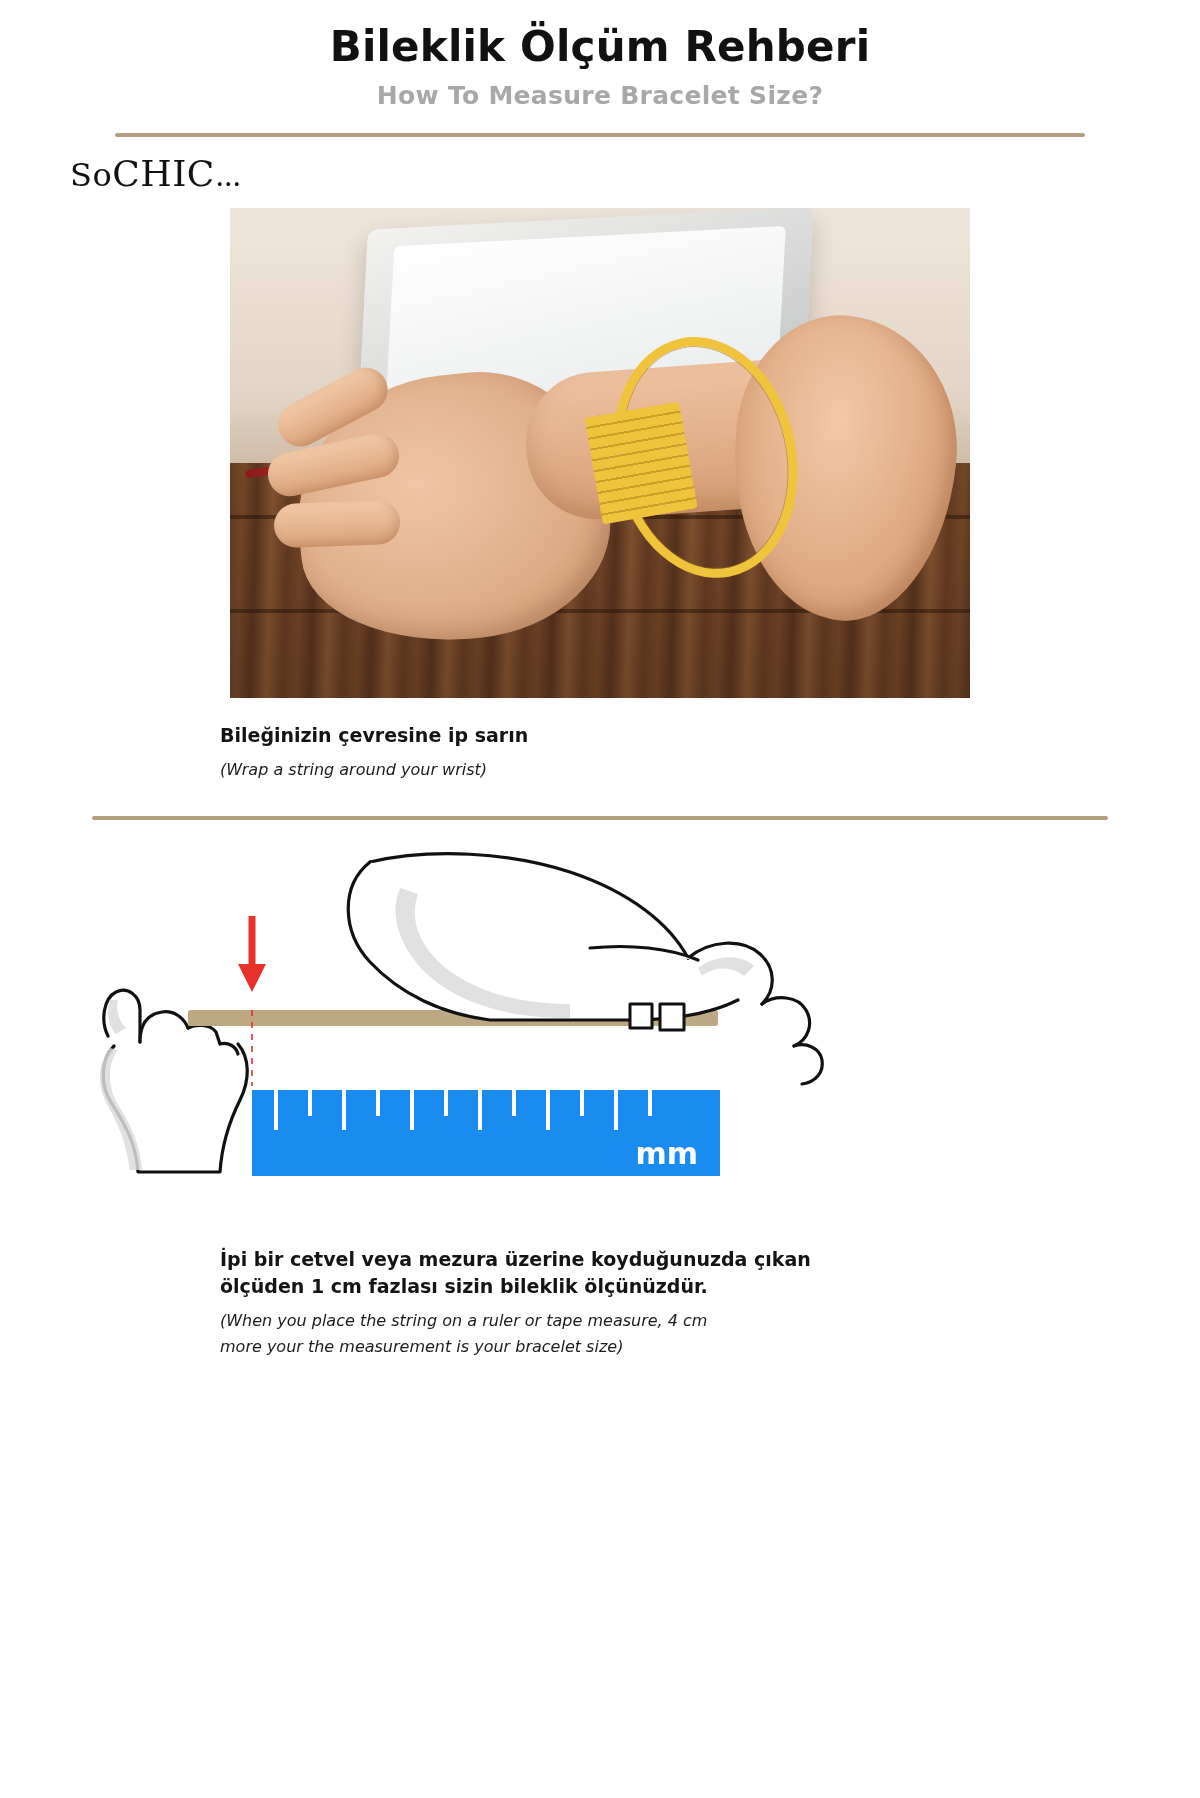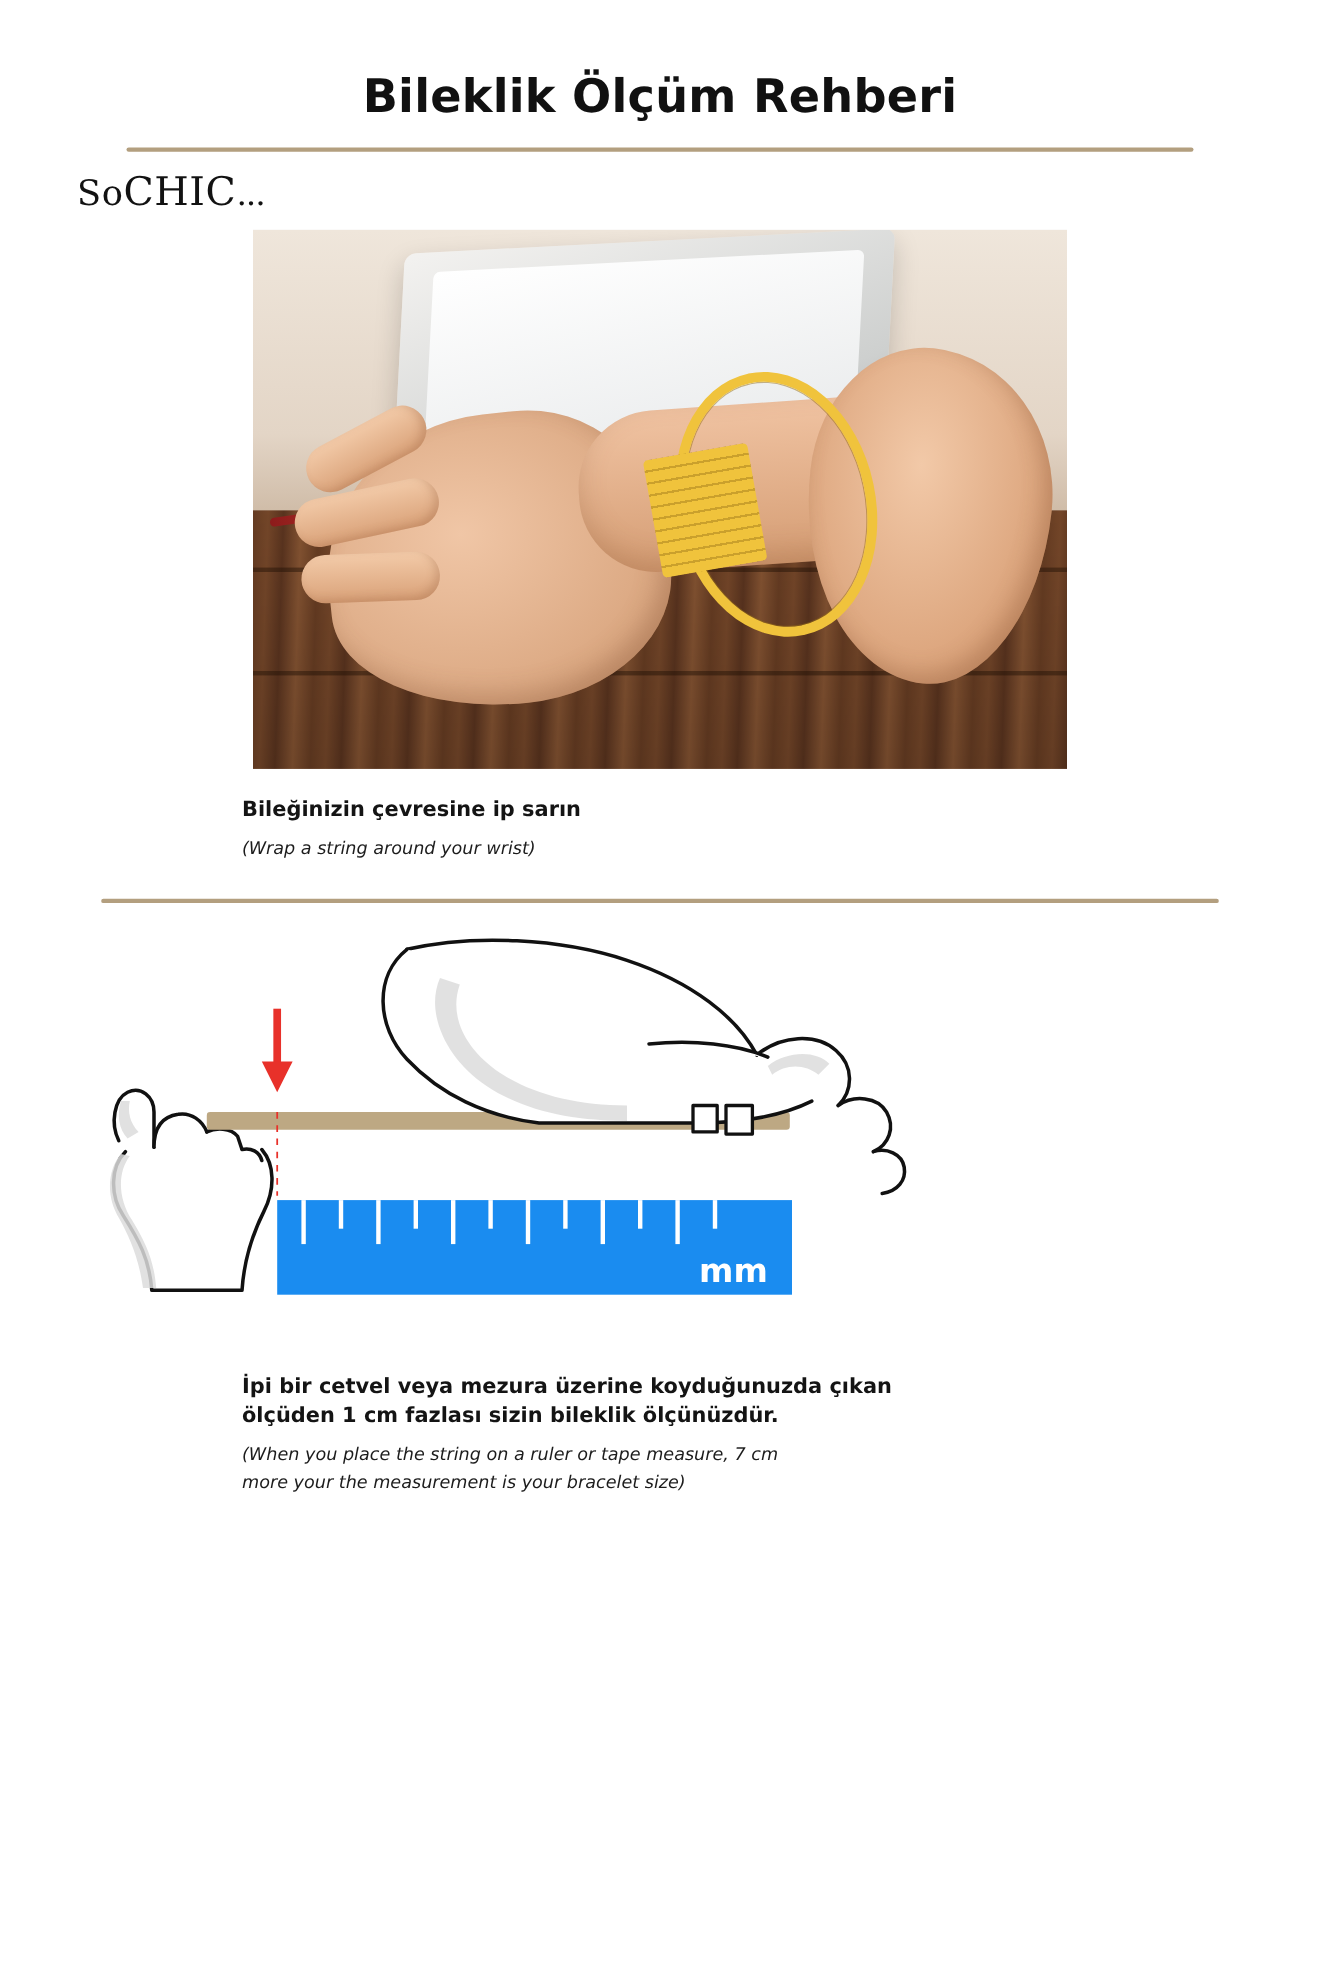--- a/index.html
+++ b/index.html
@@ -10,23 +10,23 @@
   body {
     width: 1200px;
     height: 1798px;
     font-family: "DejaVu Sans", sans-serif;
     color: #1a1a1a;
     position: relative;
     overflow: hidden;
   }
   .page {
     width: 1060px;
-    margin: 12px auto;
+    margin: 0 auto;
     position: relative;
-    padding-top: 52px;
+    padding-top: 23px;
     box-sizing: border-box;
   }
 
   
   .title {
     text-align: center;
     font-size: 42px;
     font-weight: 700;
     letter-spacing: 0.2px;
     color: #111111;
@@ -237,20 +237,21 @@
   .cap-block2 .cap-en {
     max-width: 740px;
   }
 </style>
 </head>
 <body>
 
 <div class="page">
 
   <h1 class="title">Bileklik Ölçüm Rehberi</h1>
+  <h2 class="subtitle">How To Measure Bracelet Size?</h2>
 
   <div class="rule"></div>
 
   <div class="brand-row">
     <div class="brand">
       <span class="so">So</span><span>CHIC</span><span class="dots">...</span>
     </div>
   </div>
 
   <div class="photo-wrap">
@@ -340,17 +341,17 @@
           <line x1="580" y1="262" x2="580" y2="288"></line>
         </g>
         <text x="628" y="336" text-anchor="end" fill="#ffffff" font-family="DejaVu Sans, sans-serif" font-size="30" font-weight="700">mm</text>
       </g>
     </svg>
   </div>
 
   <div class="cap-block2">
     <p class="cap-tr">İpi bir cetvel veya mezura üzerine koyduğunuzda çıkan</p>
     <p class="cap-tr">ölçüden 1 cm fazlası sizin bileklik ölçünüzdür.</p>
-    <p class="cap-en">(When you place the string on a ruler or tape measure, 7 cm</p>
+    <p class="cap-en">(When you place the string on a ruler or tape measure, 4 cm</p>
     <p class="cap-en" style="margin-top:2px">more your the measurement is your bracelet size)</p>
   </div>
 
 </div>
 
 </body></html>

